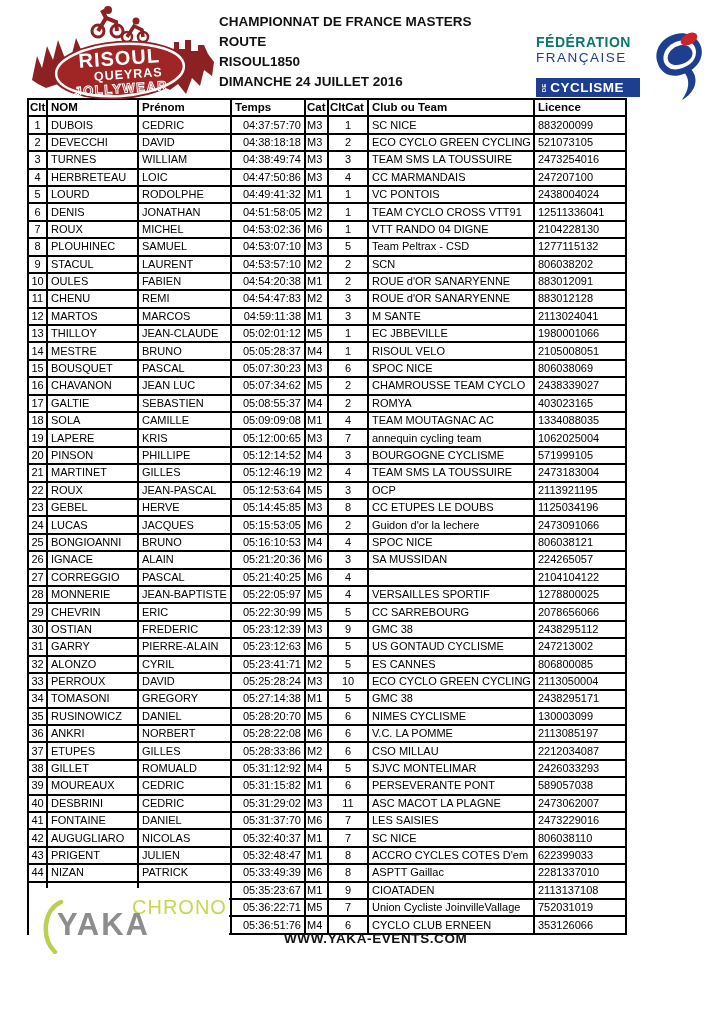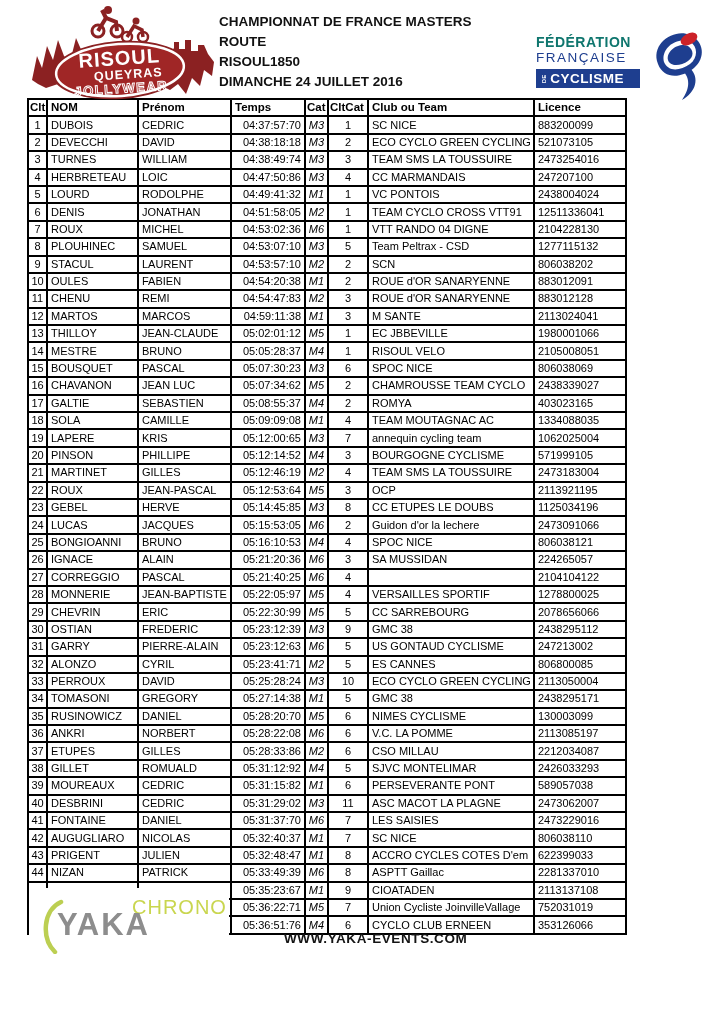--- a/index.html
+++ b/index.html
@@ -15,40 +15,40 @@
   .title-block{
     position:absolute;left:219px;top:12px;width:300px;
     font-weight:bold;font-size:13.5px;line-height:20px;
     color:#111;
   }
   .risoul-logo{position:absolute;left:28px;top:4px;width:192px;height:98px;z-index:6;}
   .ffc-logo{position:absolute;left:522px;top:26px;width:190px;height:78px;z-index:6;}
   .ffc-text{position:absolute;left:14px;top:8px;width:110px;}
   .ffc-line1{font-weight:bold;color:#0f766e;font-size:14px;letter-spacing:.5px;line-height:16px;}
   .ffc-line2{color:#1e3e8f;font-size:13.5px;letter-spacing:1.5px;line-height:16px;}
-  .ffc-box{margin-top:3px;background:#1e3e8f;color:#fff;height:19px;display:flex;align-items:center;padding:0 4px;width:96px;}
+  .ffc-box{margin-top:12px;background:#1e3e8f;color:#fff;height:19px;display:flex;align-items:center;padding:0 4px;width:96px;}
   .ffc-de{font-size:6px;font-weight:bold;transform:rotate(-90deg);margin-right:2px;}
   .ffc-cyc{font-weight:bold;font-size:13.5px;letter-spacing:.5px;}
 
   
   table.results{
     position:absolute;left:27px;top:98px;
     border-collapse:collapse;table-layout:fixed;width:600px;
     font-size:11px;z-index:1;
   }
   .results th,.results td{
     border:2px solid #000;
     height:15.4px;line-height:13px;
     padding:0 3px;overflow:hidden;white-space:nowrap;
     font-weight:normal;text-align:left;
   }
   .results th{font-weight:bold;font-size:11.5px;}
   .results td.c0{text-align:center;padding:0 1px;}
   .results td.c3{text-align:right;}
-  .results td.c4{text-align:center;padding:0 1px;font-style:italic;}
+  .results td.c4{text-align:left;padding:0 1px;}
   .results td.c5{text-align:center;}
   .results th.h0{padding:0 1px;}
 
   
   .yaka-overlay{
     position:absolute;left:29px;top:888px;width:200px;height:96px;
     background:#fff;z-index:4;
   }
   .yaka-arc{position:absolute;left:6px;top:10px;}
   .yaka-word{

